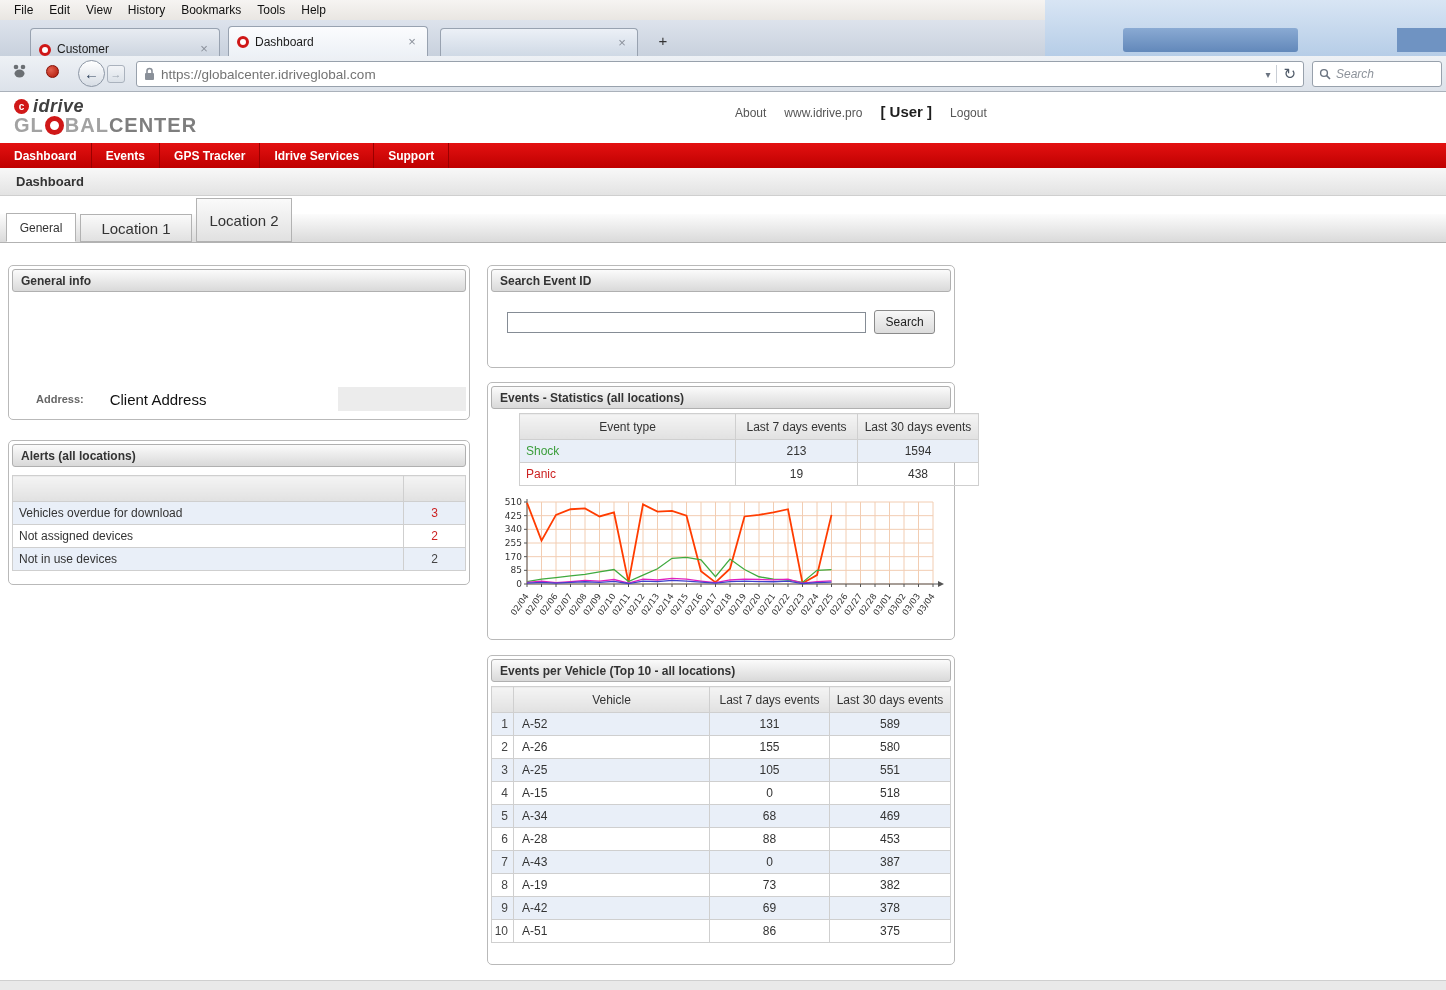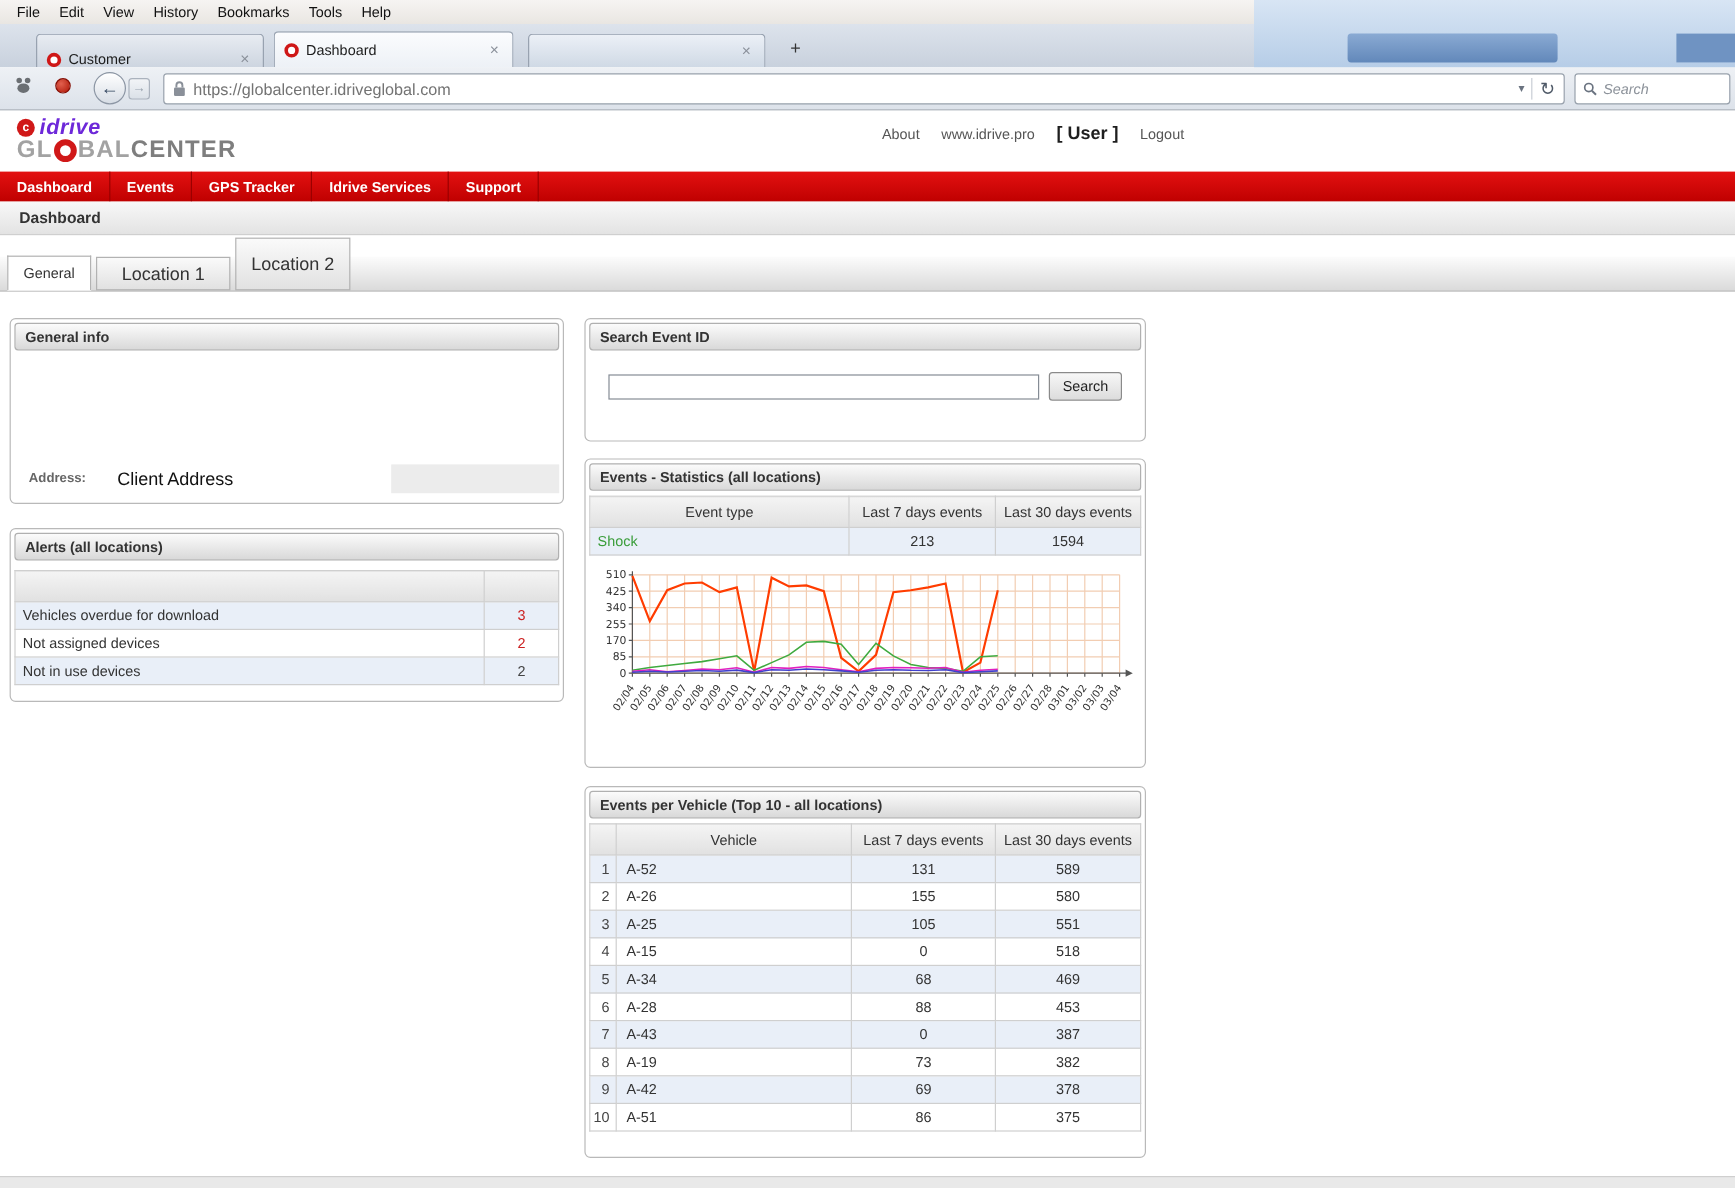--- a/index.html
+++ b/index.html
@@ -59,21 +59,21 @@
     background:transparent; font-family:"Liberation Sans", sans-serif; }
   .search-input::placeholder { font-style:italic; color:#8c929a; }
 
   
   .page { position:absolute; top:92px; left:0; width:100%; height:898px; background:#fff; }
 
   .logo { position:absolute; left:14px; top:4px; }
   .logo-line1 { display:flex; align-items:center; gap:4px; }
   .logo-mark { width:15px; height:15px; border-radius:50%; background:#d01818; color:#fff;
     font-size:10px; font-weight:bold; display:flex; align-items:center; justify-content:center; }
-  .logo-name { font-size:18px; font-weight:bold; font-style:italic; color:#6d28d9; letter-spacing:.5px; }
+  .logo-name { font-size:18px; font-weight:bold; font-style:italic; color:#404040; letter-spacing:.5px; }
   .logo-line2 { display:flex; align-items:center; margin-top:-3px; font-size:20px; letter-spacing:1px; }
   .logo-gray { color:#a2a2a2; font-weight:bold; }
   .logo-dark { color:#7e7e7e; font-weight:bold; }
   .logo-o { width:19px; height:19px; border-radius:50%; border:5px solid #d01818; background:#fff; margin:0 1px; }
 
   .header-links { position:absolute; top:11px; left:735px; display:flex; align-items:baseline; gap:18px;
     font-size:12px; color:#555; }
   .header-link { color:#555; }
   .user-label { font-size:15px; font-weight:bold; color:#1e1e1e; }
 
@@ -100,42 +100,42 @@
   .panel-header { background:linear-gradient(#fbfbfb,#d9d9d9); border:1px solid #b0b0b0; border-radius:3px;
     font-size:12px; font-weight:bold; color:#333; padding:4px 8px; height:23px; }
   #panel-general { left:8px; top:173px; width:462px; height:155px; }
   #panel-alerts  { left:8px; top:348px; width:462px; height:145px; }
   #panel-search  { left:487px; top:173px; width:468px; height:103px; }
   #panel-stats   { left:487px; top:290px; width:468px; height:258px; }
   #panel-vehicle { left:487px; top:563px; width:468px; height:310px; }
 
   .gi-body { position:relative; height:122px; }
   .address-row { position:absolute; bottom:2px; left:0; right:0; height:26px; display:flex; align-items:center; }
-  .address-label { font-size:11px; font-weight:bold; color:#666; margin-left:12px; }
+  .address-label { font-size:11px; font-weight:bold; color:#666; margin-left:24px; }
   .address-value { font-size:15px; color:#111; margin-left:26px; width:228px; }
   .address-fill { flex:1; height:24px; background:#ececec; }
 
   table.data { width:100%; border-collapse:collapse; font-size:12px; }
   table.data th, table.data td { border:1px solid #cfcfcf; }
   table.data thead th { background:linear-gradient(#f4f4f4,#e1e1e1); font-weight:normal; color:#333;
     height:26px; text-align:center; }
   table.data tbody tr.alt { background:#e9eff8; }
   table.data td.num { text-align:center; color:#333; height:23px; }
   table.data td.lbl { padding:0 6px; color:#333; height:23px; }
   .alerts-table { margin-top:8px; }
   .alerts-table thead th { height:21px; }
 
   .search-body { display:flex; align-items:center; gap:8px; padding:18px 16px 0 16px; }
   .event-input { width:366px; height:21px; border:1px solid #858c95; padding:0 4px; font-size:12px;
     font-family:"Liberation Sans", sans-serif; }
   .search-btn { width:62px; height:24px; background:linear-gradient(#f7f7f7,#dcdcdc);
     border:1px solid #8a8a8a; border-radius:3px; font-size:12px; color:#222;
     font-family:"Liberation Sans", sans-serif; }
 
-  .stats-table { margin-top:4px; }
+  .stats-table { margin-top:4px;margin-left:28px; }
   .chart-wrap { margin-top:10px; margin-left:2px; }
 
   .veh-table { margin-top:4px; }
   .veh-table td.rank { text-align:right; padding-right:5px; color:#444; height:23px; }
   .veh-table td.veh { padding-left:8px; color:#333; }
 
   .window-bottom { position:absolute; left:0; bottom:0; width:100%; height:10px;
     background:#e9e9e9; border-top:1px solid #cfcfcf; }
 </style>
 </head>
@@ -301,20 +301,25 @@
           <th>Event type</th>
           <th>Last 7 days events</th>
           <th>Last 30 days events</th>
         </tr>
       </thead>
       <tbody>
         <tr class="alt">
           <td class="lbl" style="color: rgb(58, 157, 58);">Shock</td>
           <td class="num">213</td>
           <td class="num">1594</td>
+        </tr>
+        <tr>
+          <td class="lbl" style="color: rgb(204, 34, 34);">Panic</td>
+          <td class="num">19</td>
+          <td class="num">438</td>
         </tr>
       </tbody>
     </table>
     <div class="chart-wrap">
       <svg width="452" height="132" viewBox="0 0 452 132">
           <line x1="34" y1="6" x2="34" y2="88" stroke="#f2cdb2" stroke-width="1"></line>
           <line x1="48.5" y1="6" x2="48.5" y2="88" stroke="#f2cdb2" stroke-width="1"></line>
           <line x1="63" y1="6" x2="63" y2="88" stroke="#f2cdb2" stroke-width="1"></line>
           <line x1="77.5" y1="6" x2="77.5" y2="88" stroke="#f2cdb2" stroke-width="1"></line>
           <line x1="92" y1="6" x2="92" y2="88" stroke="#f2cdb2" stroke-width="1"></line>

